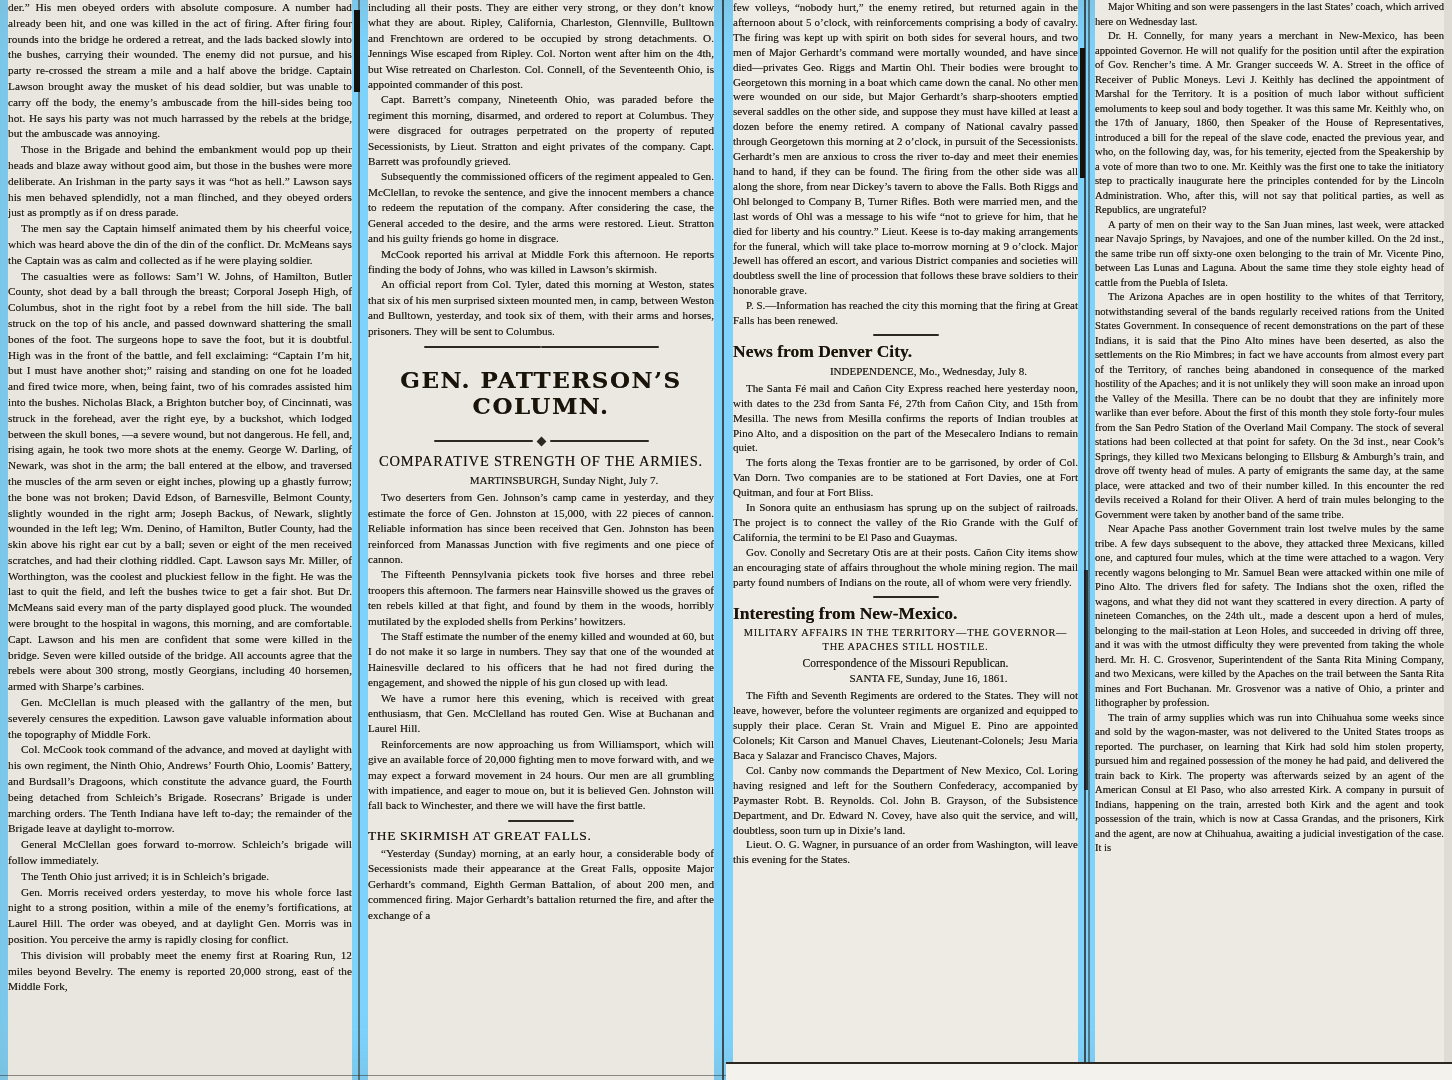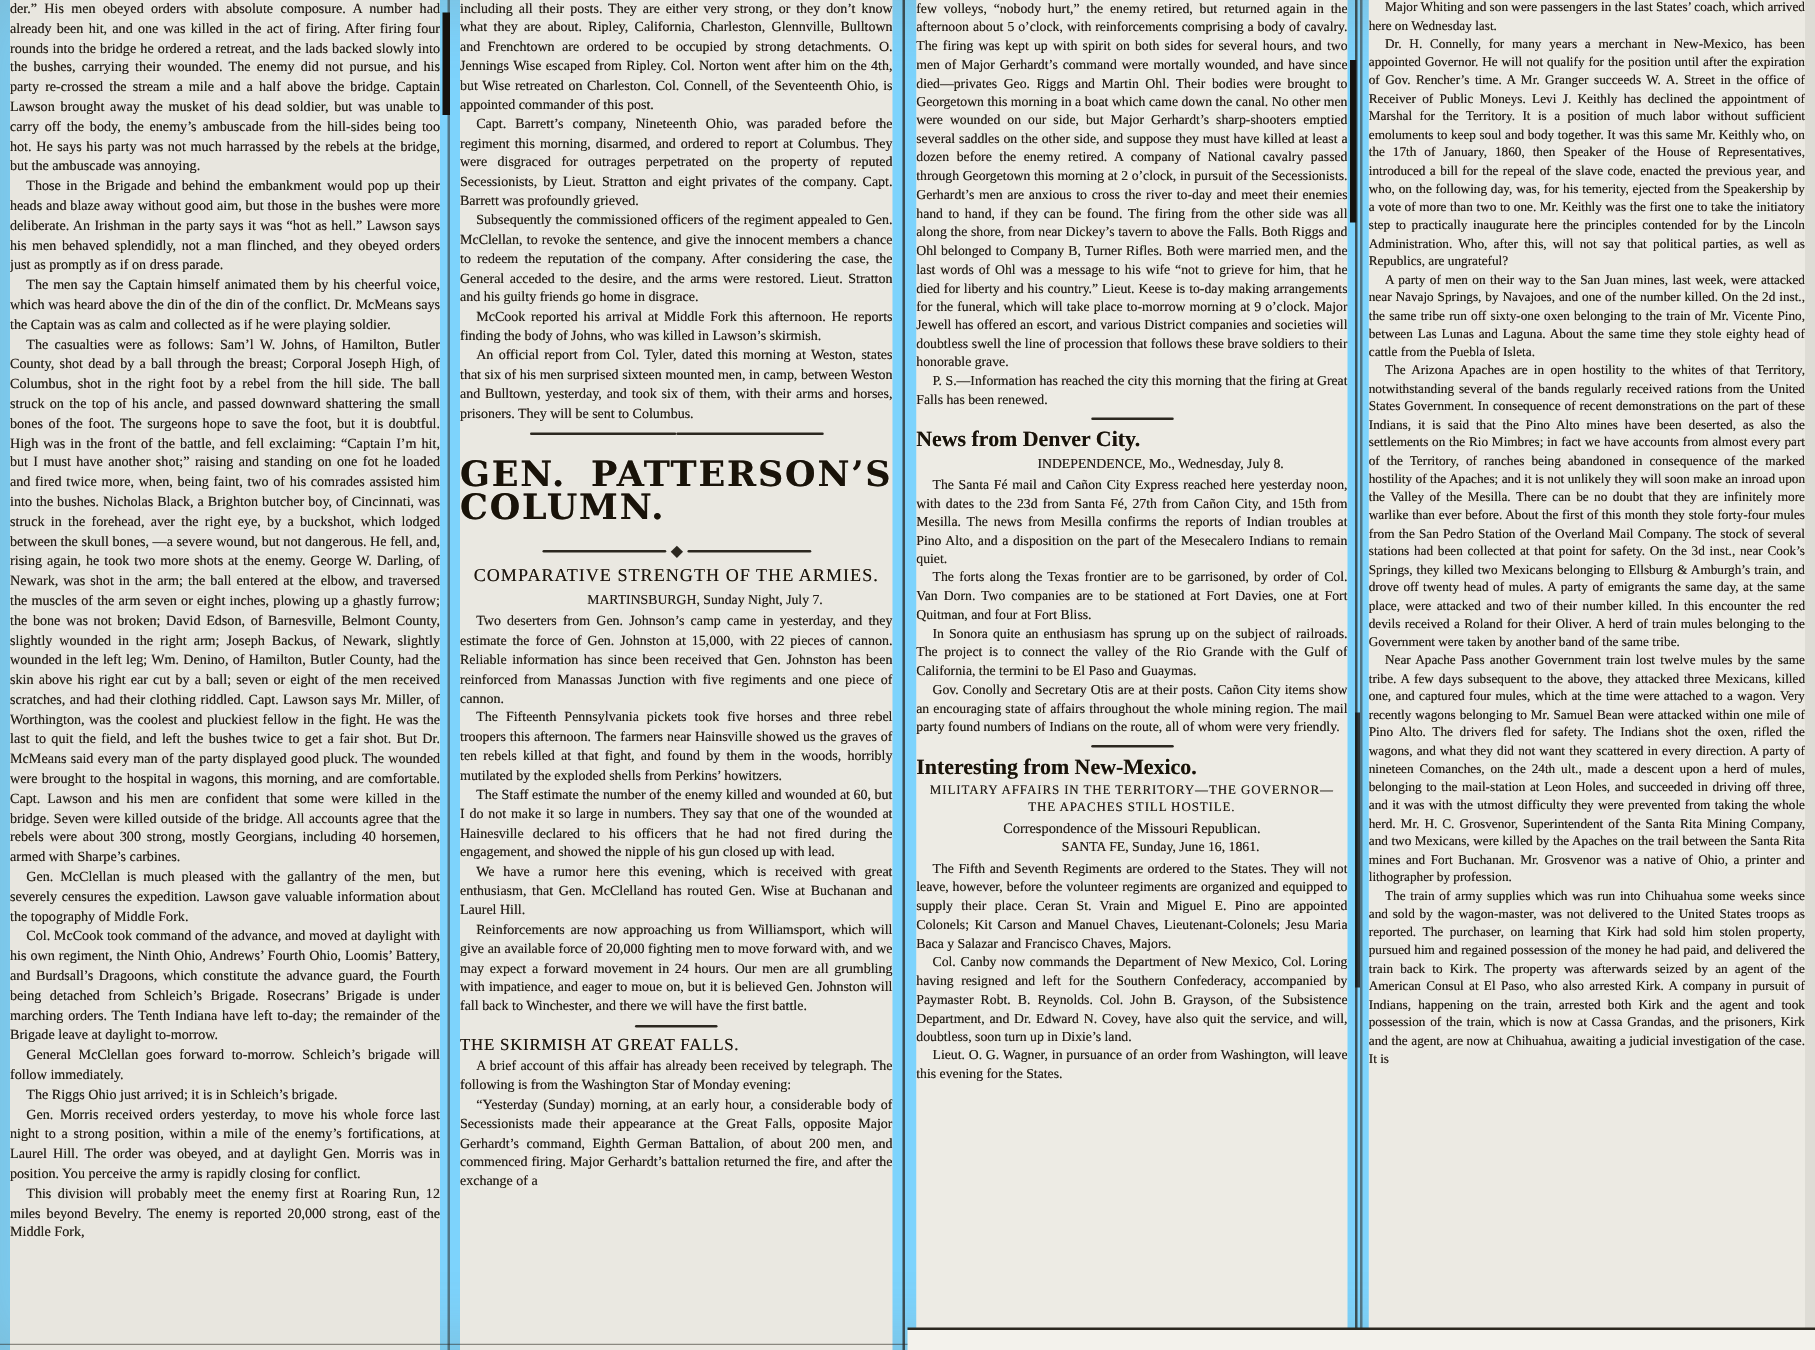--- a/index.html
+++ b/index.html
@@ -7,21 +7,21 @@
   .page{position:relative;width:1342px;height:1080px;background:#7dd3fc;
         box-shadow:inset 0 0 60px rgba(120,112,95,0.25);}
   .column{position:absolute;top:0;height:1080px;overflow:hidden;color:#262019;
           text-align:justify;text-shadow:0 0 0.45px rgba(40,32,24,0.65);}
   .col-1{left:8px;   width:344px; font-size:11.3px;line-height:15.8px;background:#e8e6df;}
   .col-2{left:368px; width:346px; font-size:11.2px;line-height:15.4px;background:#eae8e1;}
   .col-3{left:733px; width:345px; font-size:11px;  line-height:14.9px;background:#edebe4;}
   .col-4{left:1095px;width:349px; font-size:10.6px;line-height:14.5px;background:#eceae3;}
   .para{margin:0;text-indent:13px;}
   .para.cont{text-indent:0;}
-  .headline{font-size:28px;line-height:26px;font-weight:bold;
+  .headline{font-size:23px;line-height:26px;font-weight:bold;text-align:center;
             letter-spacing:1.5px;margin:19px 0;color:#191309;text-indent:0;
             font-family:"DejaVu Serif","Liberation Serif",serif;}
   .headline2{font-size:17.5px;line-height:20px;font-weight:bold;text-align:left;
              margin:4px 0 3px;color:#191309;text-indent:0;}
   .subhead{font-size:14.5px;line-height:18px;text-align:center;letter-spacing:0.8px;
            margin:7px 0 3px;color:#1c150c;text-indent:0;}
   .subhead2{font-size:13.5px;line-height:17px;text-align:left;letter-spacing:0.6px;
             margin:3px 0 2px;color:#1c150c;text-indent:0;}
   .smallhead{font-size:10.4px;line-height:14px;text-align:center;letter-spacing:0.7px;
              margin:2px 6px;text-indent:0;}
@@ -43,21 +43,21 @@
 
 <div class="page">
   <div class="column col-1">
       <div class="para cont">der.” His men obeyed orders with absolute composure. A number had already been hit, and one was killed in the act of firing. After firing four rounds into the bridge he ordered a retreat, and the lads backed slowly into the bushes, carrying their wounded. The enemy did not pursue, and his party re-crossed the stream a mile and a half above the bridge. Captain Lawson brought away the musket of his dead soldier, but was unable to carry off the body, the enemy’s ambuscade from the hill-sides being too hot. He says his party was not much harrassed by the rebels at the bridge, but the ambuscade was annoying.</div>
       <div class="para">Those in the Brigade and behind the embankment would pop up their heads and blaze away without good aim, but those in the bushes were more deliberate. An Irishman in the party says it was “hot as hell.” Lawson says his men behaved splendidly, not a man flinched, and they obeyed orders just as promptly as if on dress parade.</div>
       <div class="para">The men say the Captain himself animated them by his cheerful voice, which was heard above the din of the din of the conflict. Dr. McMeans says the Captain was as calm and collected as if he were playing soldier.</div>
       <div class="para">The casualties were as follows: Sam’l W. Johns, of Hamilton, Butler County, shot dead by a ball through the breast; Corporal Joseph High, of Columbus, shot in the right foot by a rebel from the hill side. The ball struck on the top of his ancle, and passed downward shattering the small bones of the foot. The surgeons hope to save the foot, but it is doubtful. High was in the front of the battle, and fell exclaiming: “Captain I’m hit, but I must have another shot;” raising and standing on one fot he loaded and fired twice more, when, being faint, two of his comrades assisted him into the bushes. Nicholas Black, a Brighton butcher boy, of Cincinnati, was struck in the forehead, aver the right eye, by a buckshot, which lodged between the skull bones, —a severe wound, but not dangerous. He fell, and, rising again, he took two more shots at the enemy. George W. Darling, of Newark, was shot in the arm; the ball entered at the elbow, and traversed the muscles of the arm seven or eight inches, plowing up a ghastly furrow; the bone was not broken; David Edson, of Barnesville, Belmont County, slightly wounded in the right arm; Joseph Backus, of Newark, slightly wounded in the left leg; Wm. Denino, of Hamilton, Butler County, had the skin above his right ear cut by a ball; seven or eight of the men received scratches, and had their clothing riddled. Capt. Lawson says Mr. Miller, of Worthington, was the coolest and pluckiest fellow in the fight. He was the last to quit the field, and left the bushes twice to get a fair shot. But Dr. McMeans said every man of the party displayed good pluck. The wounded were brought to the hospital in wagons, this morning, and are comfortable. Capt. Lawson and his men are confident that some were killed in the bridge. Seven were killed outside of the bridge. All accounts agree that the rebels were about 300 strong, mostly Georgians, including 40 horsemen, armed with Sharpe’s carbines.</div>
       <div class="para">Gen. McClellan is much pleased with the gallantry of the men, but severely censures the expedition. Lawson gave valuable information about the topography of Middle Fork.</div>
       <div class="para">Col. McCook took command of the advance, and moved at daylight with his own regiment, the Ninth Ohio, Andrews’ Fourth Ohio, Loomis’ Battery, and Burdsall’s Dragoons, which constitute the advance guard, the Fourth being detached from Schleich’s Brigade. Rosecrans’ Brigade is under marching orders. The Tenth Indiana have left to-day; the remainder of the Brigade leave at daylight to-morrow.</div>
       <div class="para">General McClellan goes forward to-morrow. Schleich’s brigade will follow immediately.</div>
-      <div class="para">The Riggs Ohio just arrived; it is in Schleich’s brigade.</div>
+      <div class="para">The Tenth Ohio just arrived; it is in Schleich’s brigade.</div>
       <div class="para">Gen. Morris received orders yesterday, to move his whole force last night to a strong position, within a mile of the enemy’s fortifications, at Laurel Hill. The order was obeyed, and at daylight Gen. Morris was in position. You perceive the army is rapidly closing for conflict.</div>
       <div class="para">This division will probably meet the enemy first at Roaring Run, 12 miles beyond Bevelry. The enemy is reported 20,000 strong, east of the Middle Fork,</div>
     </div>
   <div class="column col-2">
       <div class="para cont">including all their posts. They are either very strong, or they don’t know what they are about. Ripley, California, Charleston, Glennville, Bulltown and Frenchtown are ordered to be occupied by strong detachments. O. Jennings Wise escaped from Ripley. Col. Norton went after him on the 4th, but Wise retreated on Charleston. Col. Connell, of the Seventeenth Ohio, is appointed commander of this post.</div>
       <div class="para">Capt. Barrett’s company, Nineteenth Ohio, was paraded before the regiment this morning, disarmed, and ordered to report at Columbus. They were disgraced for outrages perpetrated on the property of reputed Secessionists, by Lieut. Stratton and eight privates of the company. Capt. Barrett was profoundly grieved.</div>
       <div class="para">Subsequently the commissioned officers of the regiment appealed to Gen. McClellan, to revoke the sentence, and give the innocent members a chance to redeem the reputation of the company. After considering the case, the General acceded to the desire, and the arms were restored. Lieut. Stratton and his guilty friends go home in disgrace.</div>
       <div class="para">McCook reported his arrival at Middle Fork this afternoon. He reports finding the body of Johns, who was killed in Lawson’s skirmish.</div>
       <div class="para">An official report from Col. Tyler, dated this morning at Weston, states that six of his men surprised sixteen mounted men, in camp, between Weston and Bulltown, yesterday, and took six of them, with their arms and horses, prisoners. They will be sent to Columbus.</div>
       <div class="ornament wide">
@@ -72,21 +72,20 @@
       </div>
       <div class="subhead">COMPARATIVE STRENGTH OF THE ARMIES.</div>
       <div class="dateline">MARTINSBURGH, Sunday Night, July 7.</div>
       <div class="para">Two deserters from Gen. Johnson’s camp came in yesterday, and they estimate the force of Gen. Johnston at 15,000, with 22 pieces of cannon. Reliable information has since been received that Gen. Johnston has been reinforced from Manassas Junction with five regiments and one piece of cannon.</div>
       <div class="para">The Fifteenth Pennsylvania pickets took five horses and three rebel troopers this afternoon. The farmers near Hainsville showed us the graves of ten rebels killed at that fight, and found by them in the woods, horribly mutilated by the exploded shells from Perkins’ howitzers.</div>
       <div class="para">The Staff estimate the number of the enemy killed and wounded at 60, but I do not make it so large in numbers. They say that one of the wounded at Hainesville declared to his officers that he had not fired during the engagement, and showed the nipple of his gun closed up with lead.</div>
       <div class="para">We have a rumor here this evening, which is received with great enthusiasm, that Gen. McClelland has routed Gen. Wise at Buchanan and Laurel Hill.</div>
       <div class="para">Reinforcements are now approaching us from Williamsport, which will give an available force of 20,000 fighting men to move forward with, and we may expect a forward movement in 24 hours. Our men are all grumbling with impatience, and eager to moue on, but it is believed Gen. Johnston will fall back to Winchester, and there we will have the first battle.</div>
       <div class="rule"></div>
       <div class="subhead2">THE SKIRMISH AT GREAT FALLS.</div>
-      <div class="para">A brief account of this affair has already been received by telegraph. The following is from the Washington Star of Monday evening:</div>
       <div class="para">“Yesterday (Sunday) morning, at an early hour, a considerable body of Secessionists made their appearance at the Great Falls, opposite Major Gerhardt’s command, Eighth German Battalion, of about 200 men, and commenced firing. Major Gerhardt’s battalion returned the fire, and after the exchange of a</div>
     </div>
   <div class="column col-3">
       <div class="para cont">few volleys, “nobody hurt,” the enemy retired, but returned again in the afternoon about 5 o’clock, with reinforcements comprising a body of cavalry. The firing was kept up with spirit on both sides for several hours, and two men of Major Gerhardt’s command were mortally wounded, and have since died—privates Geo. Riggs and Martin Ohl. Their bodies were brought to Georgetown this morning in a boat which came down the canal. No other men were wounded on our side, but Major Gerhardt’s sharp-shooters emptied several saddles on the other side, and suppose they must have killed at least a dozen before the enemy retired. A company of National cavalry passed through Georgetown this morning at 2 o’clock, in pursuit of the Secessionists. Gerhardt’s men are anxious to cross the river to-day and meet their enemies hand to hand, if they can be found. The firing from the other side was all along the shore, from near Dickey’s tavern to above the Falls. Both Riggs and Ohl belonged to Company B, Turner Rifles. Both were married men, and the last words of Ohl was a message to his wife “not to grieve for him, that he died for liberty and his country.” Lieut. Keese is to-day making arrangements for the funeral, which will take place to-morrow morning at 9 o’clock. Major Jewell has offered an escort, and various District companies and societies will doubtless swell the line of procession that follows these brave soldiers to their honorable grave.</div>
       <div class="para">P. S.—Information has reached the city this morning that the firing at Great Falls has been renewed.</div>
       <div class="rule"></div>
       <div class="headline2">News from Denver City.</div>
       <div class="dateline">INDEPENDENCE, Mo., Wednesday, July 8.</div>
       <div class="para">The Santa Fé mail and Cañon City Express reached here yesterday noon, with dates to the 23d from Santa Fé, 27th from Cañon City, and 15th from Mesilla. The news from Mesilla confirms the reports of Indian troubles at Pino Alto, and a disposition on the part of the Mesecalero Indians to remain quiet.</div>
       <div class="para">The forts along the Texas frontier are to be garrisoned, by order of Col. Van Dorn. Two companies are to be stationed at Fort Davies, one at Fort Quitman, and four at Fort Bliss.</div>

